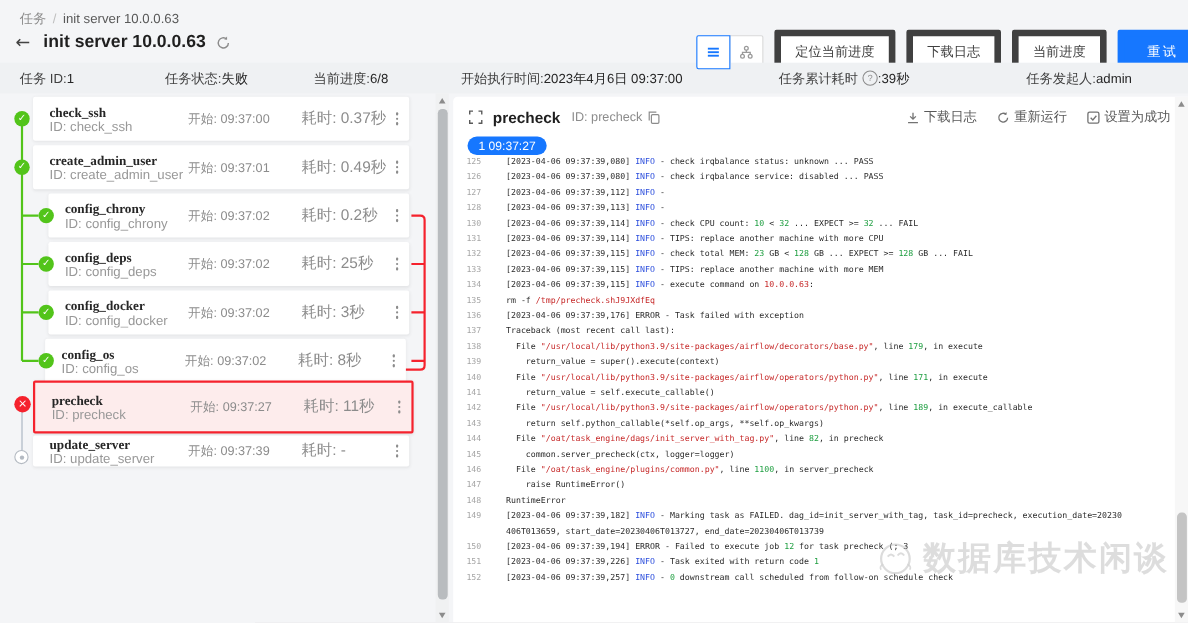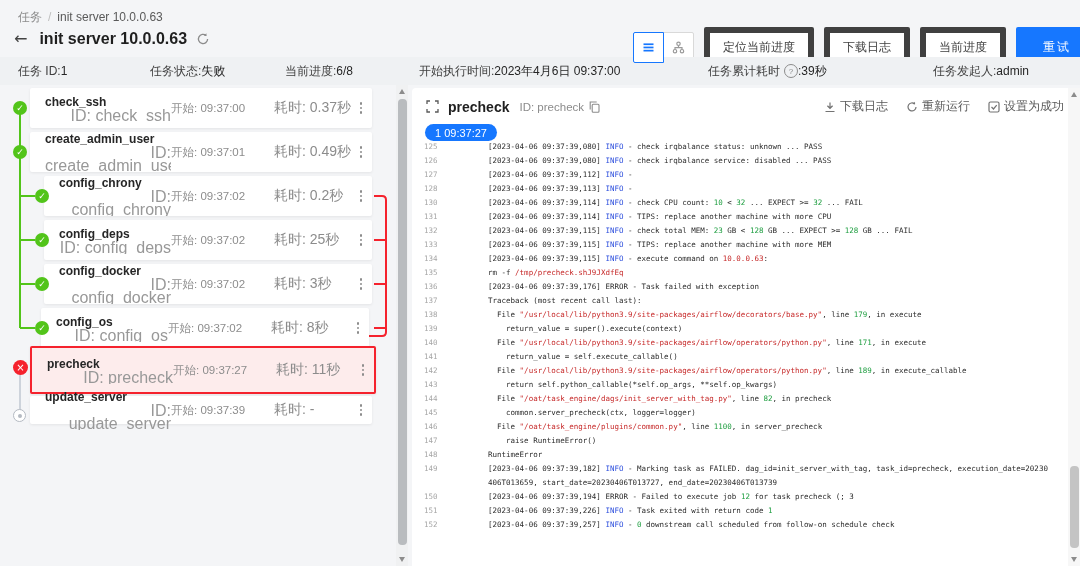--- a/index.html
+++ b/index.html
@@ -30,22 +30,22 @@
   .info-value{color:#262626;}
   .help-icon{display:inline-flex;width:12px;height:12px;border:1px solid #8c8c8c;border-radius:50%;
              color:#8c8c8c;font-size:8px;align-items:center;justify-content:center;margin-left:4px;cursor:pointer;}
   
   .left-panel{position:absolute;top:85px;left:0;width:412px;height:481px;}
   .connectors{position:absolute;top:0;left:0;z-index:0;}
   .node-card{position:absolute;background:#fff;border-radius:2px;box-shadow:0 1px 3px rgba(0,0,0,.07);
              display:flex;align-items:center;z-index:1;cursor:pointer;}
   .node-card.failed{background:#fdecec;border:2px solid #f5222d;}
   .n-main{flex:1;padding-left:15px;overflow:hidden;}
-  .n-name{font-size:12px;font-weight:bold;color:#262626;line-height:14px;}
-  .n-id{font-size:16px;color:#989898;line-height:13px;text-align:right;}
+  .n-name{font-size:12px;font-weight:bold;color:#262626;line-height:14px;font-family:Liberation Serif, serif;}
+  .n-id{font-size:12px;color:#989898;line-height:13px;}
   .n-start{width:103px;font-size:11.5px;color:#8c8c8c;white-space:nowrap;}
   .n-dur{width:76px;font-size:14px;color:#8c8c8c;white-space:nowrap;}
   .dots{width:22px;display:flex;flex-direction:column;align-items:center;gap:2px;cursor:pointer;padding:4px 0;}
   .dots i{width:2.6px;height:2.6px;border-radius:50%;background:#8c8c8c;}
   .st{position:absolute;z-index:2;border-radius:50%;display:flex;align-items:center;justify-content:center;
       font-family:"DejaVu Sans",sans-serif;color:#fff;}
   .st.success{width:14px;height:14px;background:#52c41a;font-size:9px;}
   .st.failed{width:15px;height:15px;background:#f5222d;font-size:10px;}
   .st.pending{width:11px;height:11px;background:#fff;border:1.5px solid #b4bac2;}
   .st.pending::after{content:"";width:4px;height:4px;border-radius:50%;background:#b4bac2;}
@@ -63,21 +63,21 @@
   .lp-id{font-size:11.5px;color:#8c8c8c;}
   .copy{display:inline-flex;margin-left:5px;cursor:pointer;}
   .lp-actions{margin-left:auto;display:flex;gap:18px;}
   .lp-action{display:flex;align-items:center;gap:4px;font-size:12px;color:#595959;cursor:pointer;white-space:nowrap;}
   .attempt{display:inline-block;margin:5px 0 0 13px;padding:2.5px 10px;background:#1677ff;color:#fff;
            font-size:11px;border-radius:10px;cursor:pointer;}
   .log{position:absolute;top:52px;left:0;right:12px;bottom:0;overflow:hidden;
        font-family:"DejaVu Sans Mono",monospace;font-size:7.5px;}
   .log-row{display:flex;line-height:14px;}
   .log-num{width:28px;text-align:left;color:#a6a6a6;flex:none;margin-right:8px;padding-left:12px;}
-  .log-text{white-space:pre-wrap;word-break:break-all;max-width:560px;color:#2b2b2b;margin-left:28px;}
+  .log-text{white-space:pre-wrap;word-break:break-all;max-width:560px;color:#2b2b2b;}
   .t-d{color:#2b2b2b;}  .t-i{color:#2d4fdd;}  .t-e{color:#2b2b2b;}
   .t-r{color:#c62828;}  .t-g{color:#1e9e40;}
   
   .watermark{position:absolute;left:383px;top:399px;display:flex;align-items:center;gap:6px;
              pointer-events:none;opacity:.55;z-index:4;}
   .wm-text{font-size:30px;font-weight:bold;letter-spacing:2px;color:rgba(175,175,175,.75);
            text-shadow:1px 1px 0 #fff,-1px -1px 0 #fff;}
   svg{display:block;}
 </style>
 </head>
@@ -446,15 +446,25 @@
         <div class="log-row">
           <span class="log-num">152</span>
           <div class="log-text"><span class="t-d">[2023-04-06 09:37:39,257] </span><span class="t-i">INFO</span><span class="t-d"> - </span><span class="t-g">0</span><span class="t-d"> downstream call scheduled from follow-on schedule check</span></div>
         </div>
       </div>
     <div class="vscroll" style="right:0;top:0;height:478px;background:#f7f7f7;">
       <span class="vs-arrow vs-up"></span>
       <span class="vs-thumb" style="top:378px;height:82px;background:#c4c4c4;"></span>
       <span class="vs-arrow vs-down"></span>
     </div>
+    <div class="watermark">
+      <span>
+        <svg width="38" height="38" viewBox="0 0 38 38" fill="none" stroke="rgba(175,175,175,.8)" stroke-width="2">
+            <circle cx="19" cy="19" r="13"></circle>
+            <path d="M12,17q3,-4 6,0 M21,16q3,-4 6,0" stroke-width="1.8"></path>
+            <path d="M8,24q-4,2 -2,5 M30,24q4,2 2,5" stroke-width="1.5"></path>
+          </svg>
+      </span>
+      <span class="wm-text">数据库技术闲谈</span>
+    </div>
   </div>
 
 </div>
 
 </body></html>

